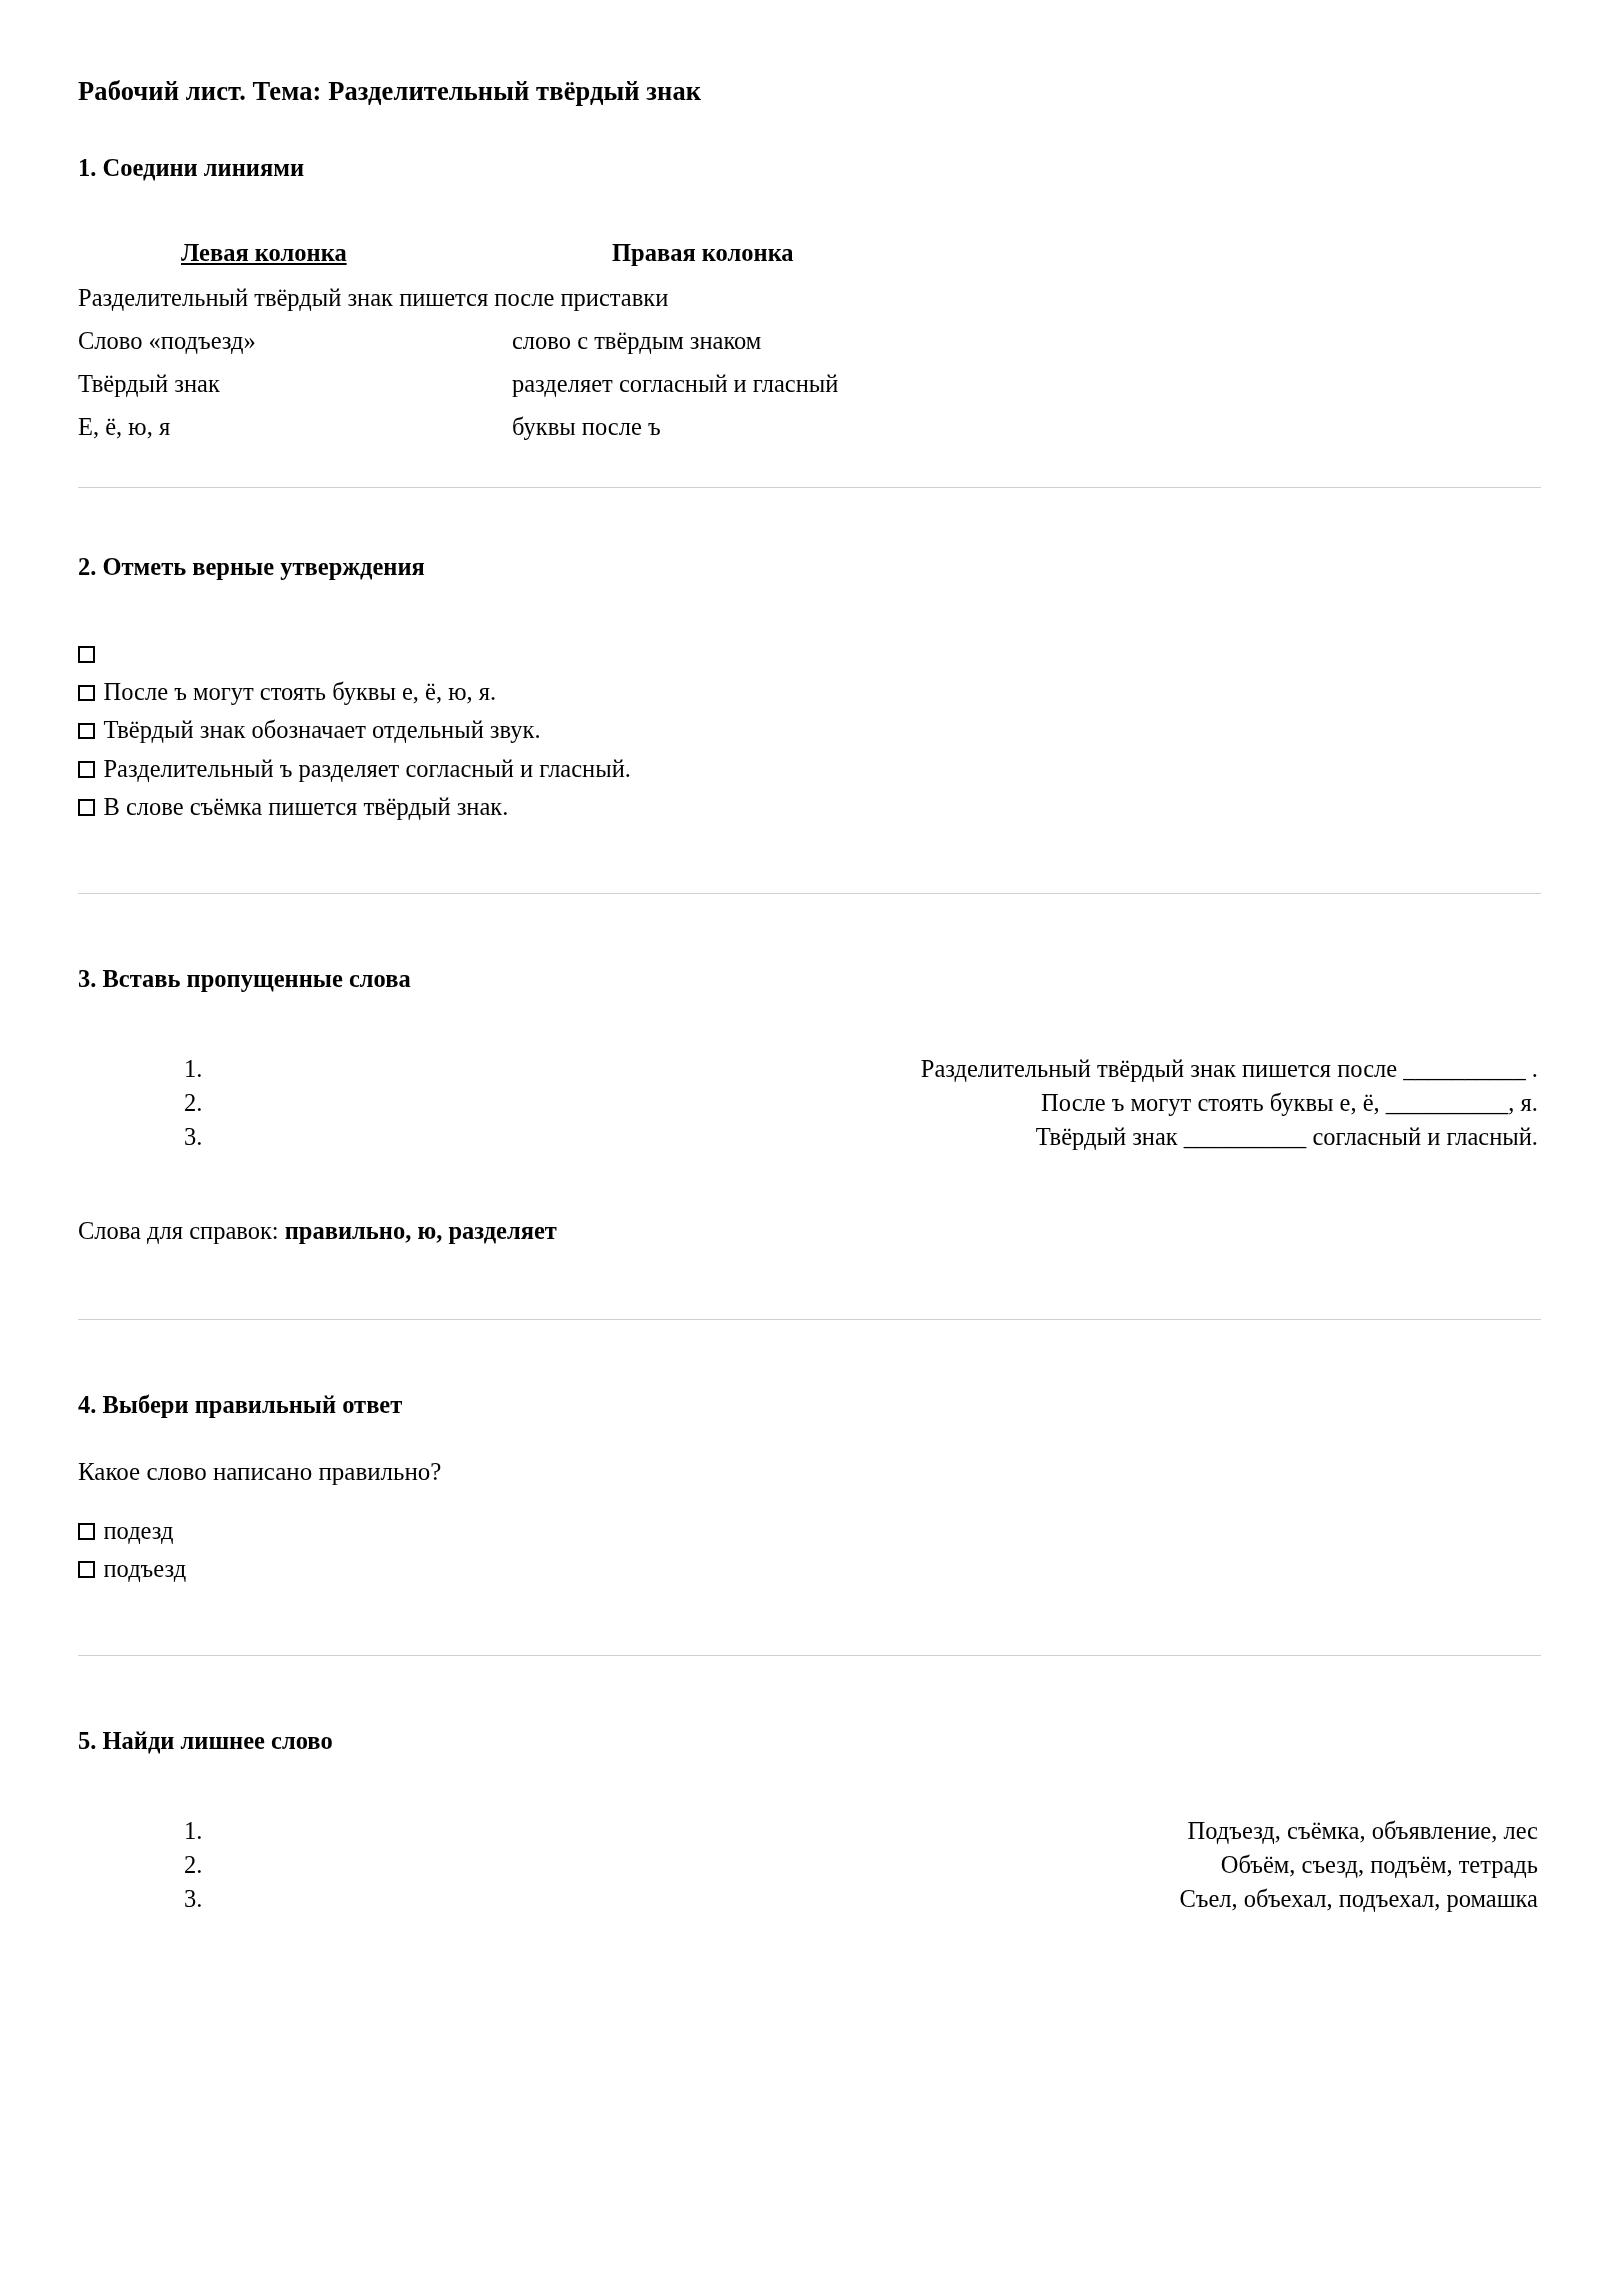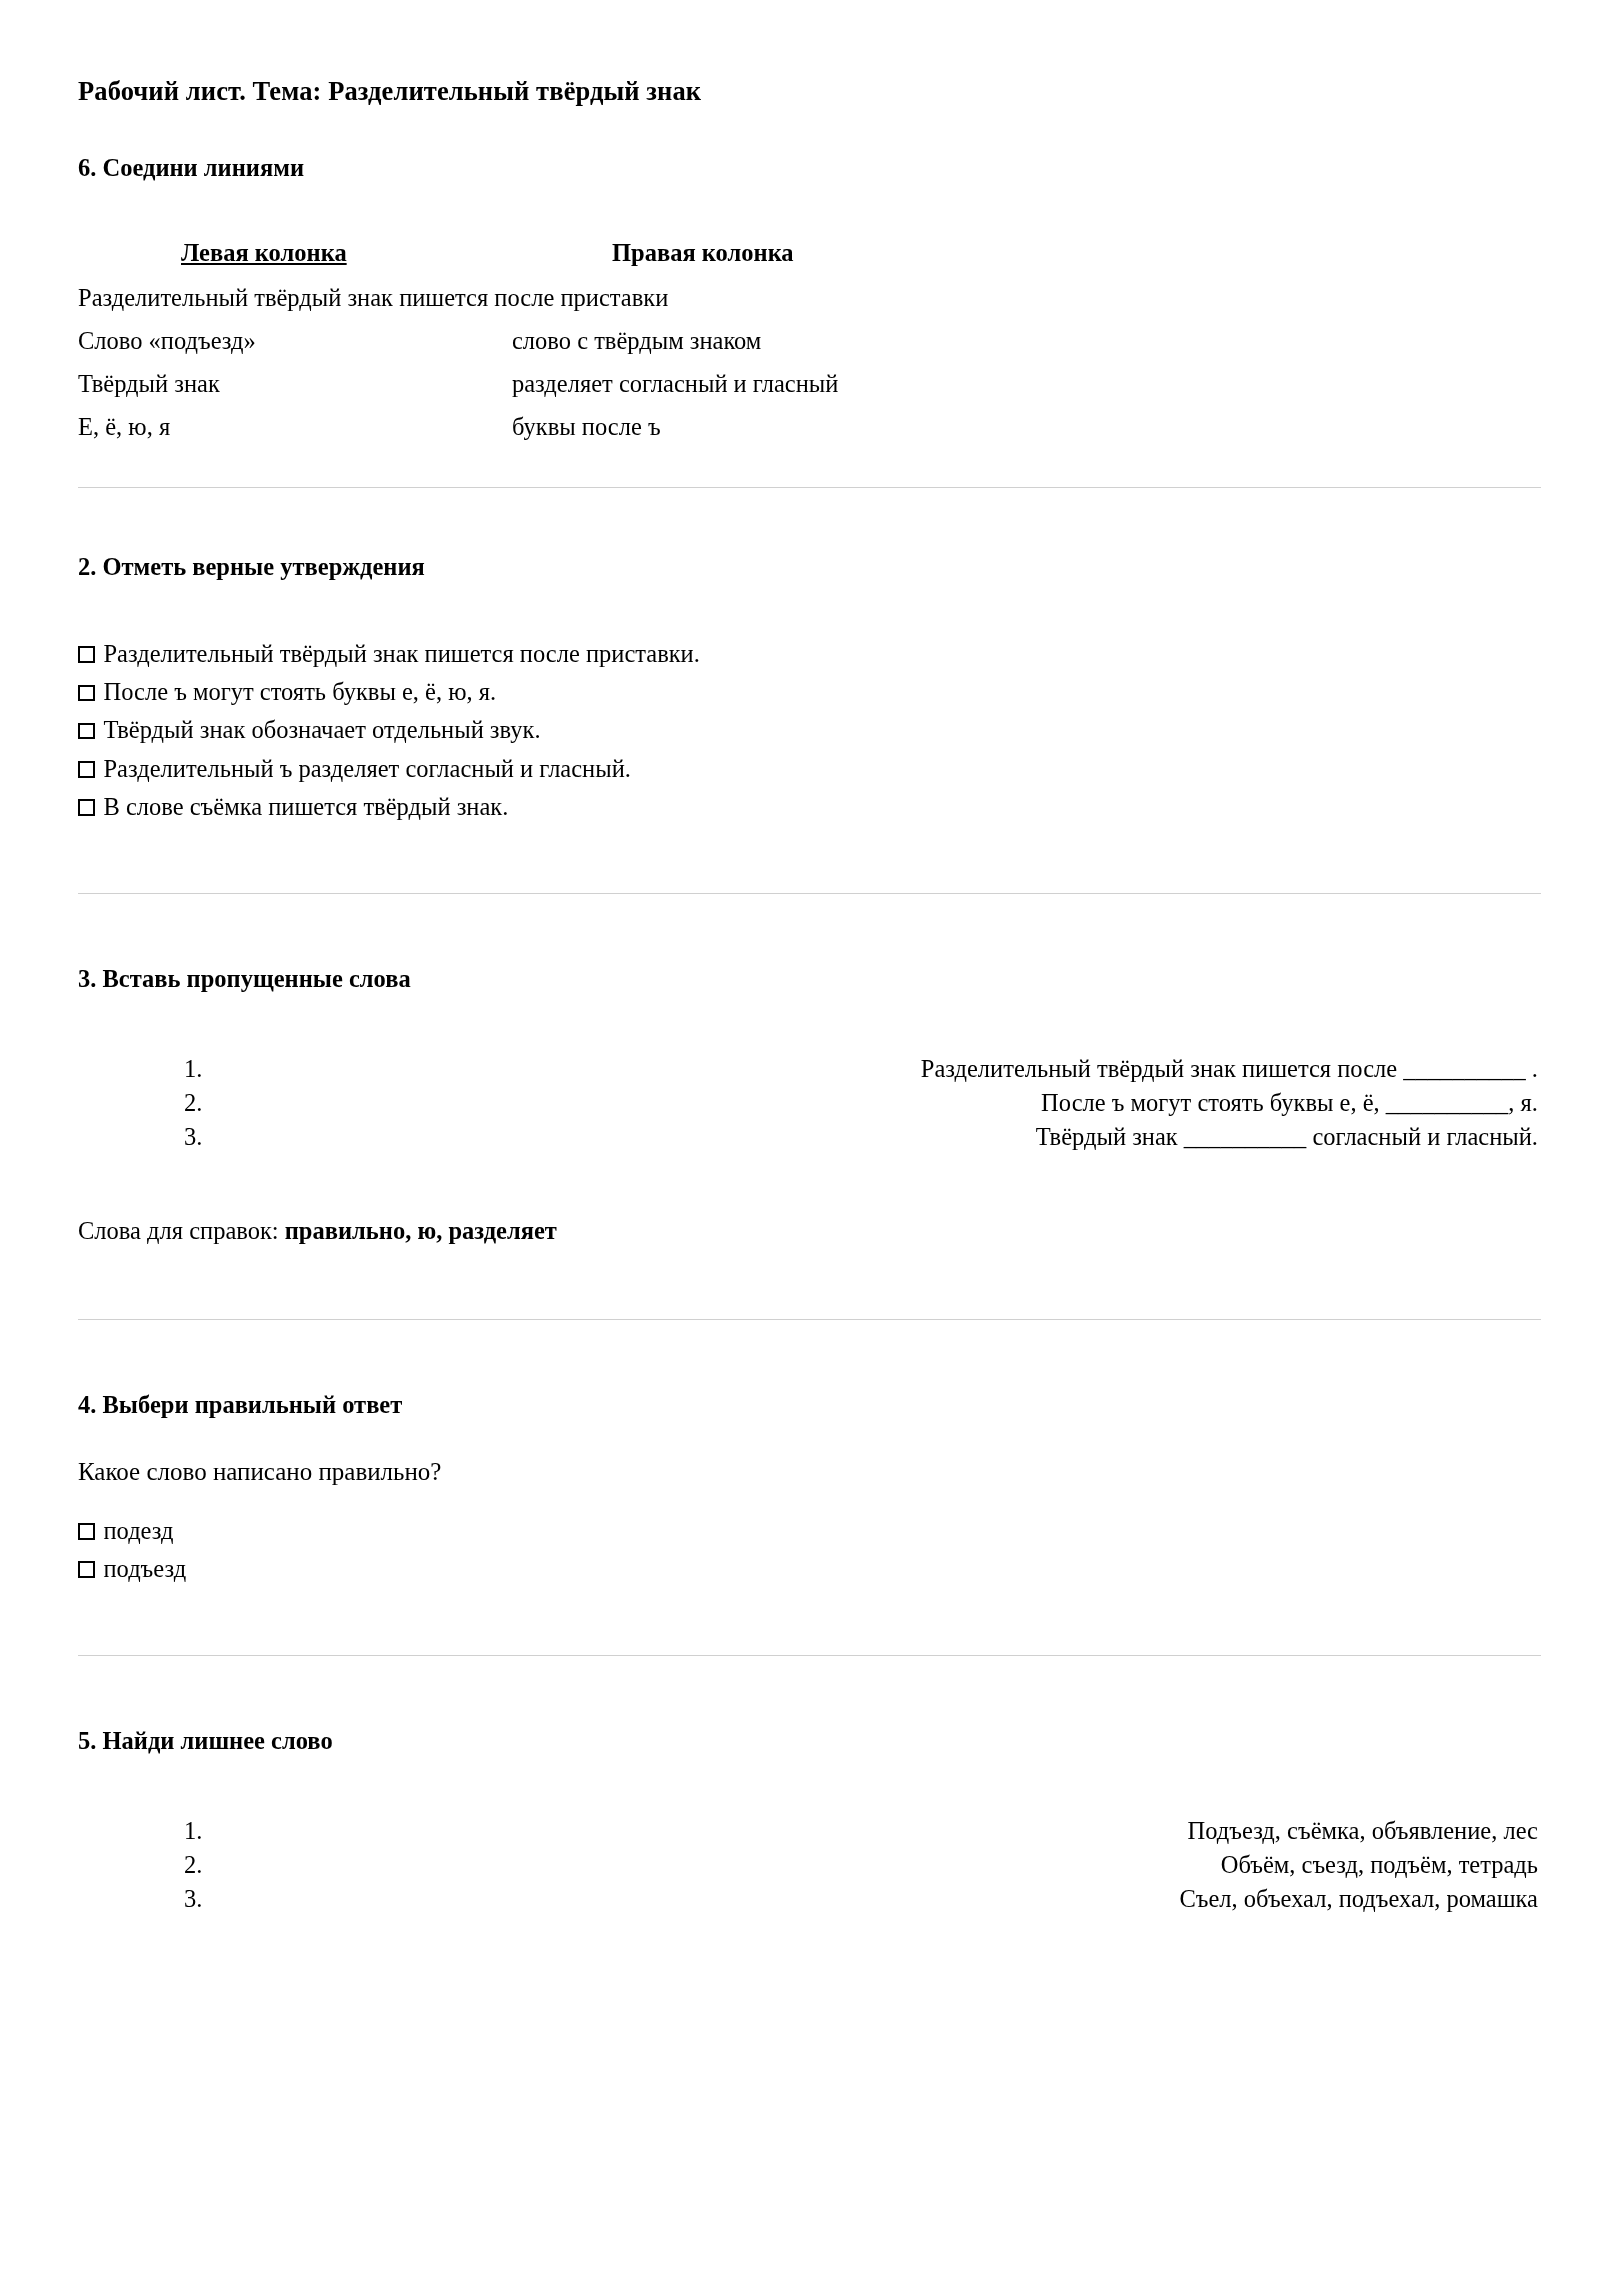--- a/index.html
+++ b/index.html
@@ -156,21 +156,21 @@
 </style>
 </head>
 <body>
 
 <div class="page">
 
   <h1 class="doc-title">Рабочий лист. Тема: Разделительный твёрдый знак</h1>
 
   <div class="sp-48"></div>
 
-  <h2 class="section-heading">6. Соедини линиями</h2>
+  <h2 class="section-heading">1. Соедини линиями</h2>
 
   <div class="match-block">
     <div class="match-head">
       <span class="col-left-head">Левая колонка</span>
       <span class="col-right-head">Правая колонка</span>
     </div>
 
     <div class="match-row">
       <span class="cell-left">Разделительный твёрдый знак пишется после приставки</span>
       <span class="cell-right"></span>
@@ -192,21 +192,21 @@
   <div class="sp-40"></div>
   <hr class="rule">
   <div class="sp-66"></div>
 
   <h2 class="section-heading">2. Отметь верные утверждения</h2>
 
   <div class="sp-62"></div>
 
   <ul class="check-list">
     <li class="check-item">
-      <span class="checkbox-glyph"></span><span>Разделительный твёрдый знак пишется после приставки.</span>
+      <span class="checkbox-glyph"></span>
     </li>
     <li class="check-item">
       <span class="checkbox-glyph"></span><span>После ъ могут стоять буквы е, ё, ю, я.</span>
     </li>
     <li class="check-item">
       <span class="checkbox-glyph"></span><span>Твёрдый знак обозначает отдельный звук.</span>
     </li>
     <li class="check-item">
       <span class="checkbox-glyph"></span><span>Разделительный ъ разделяет согласный и гласный.</span>
     </li>

